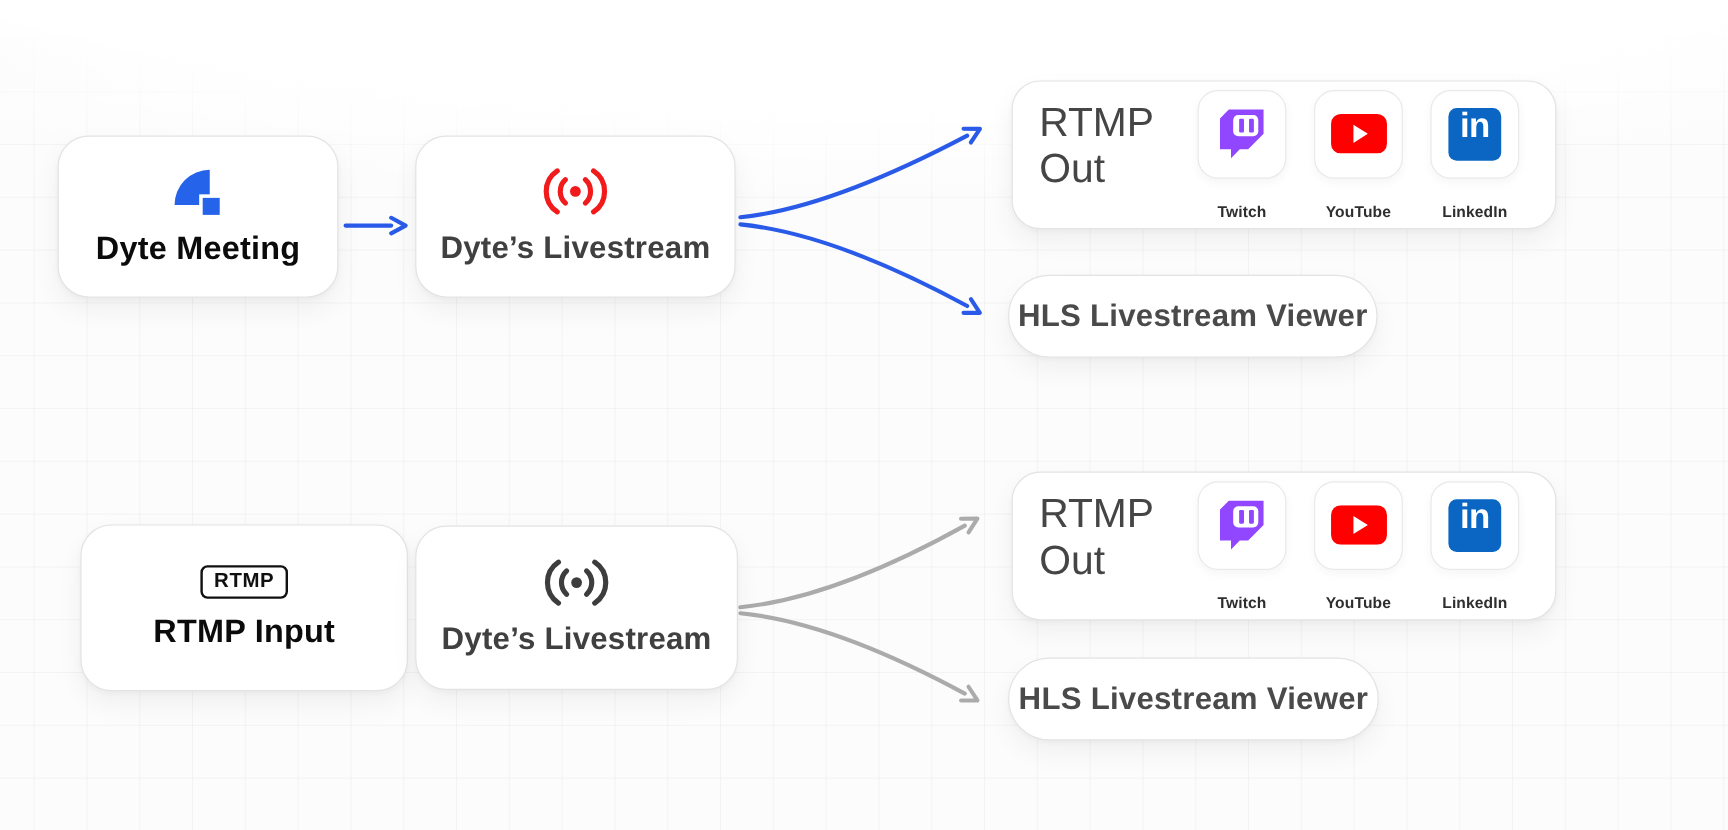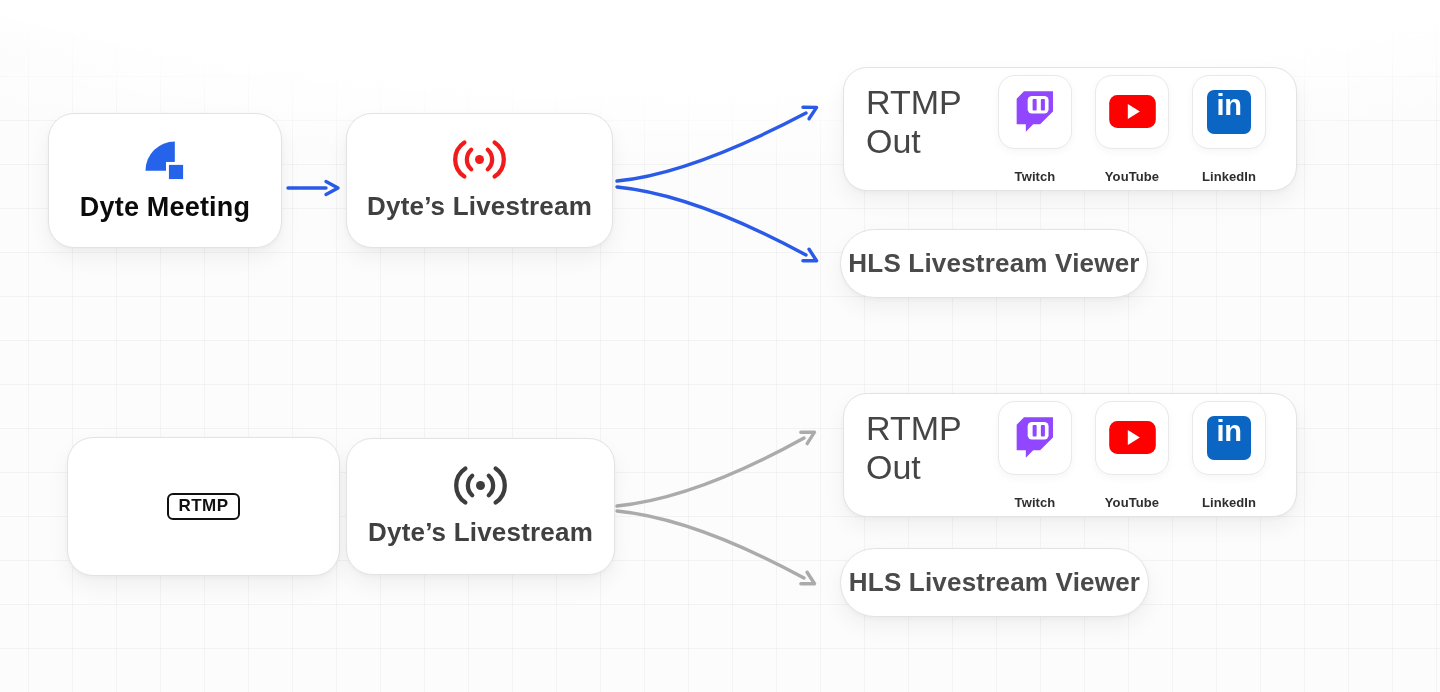--- a/index.html
+++ b/index.html
@@ -197,20 +197,21 @@
       </div>
     </div>
   </div>
 
   <div class="node pill pill-top">
     <div class="node-title-gray">HLS Livestream Viewer</div>
   </div>
 
   <div class="node box-rtmp-input">
     <span class="rtmp-badge">RTMP</span>
+    <div class="node-title-dark">RTMP Input</div>
   </div>
 
   <div class="node box-live-bottom">
     <svg width="61" height="41" viewBox="0 0 62 42">
       <g stroke="#3d3d3d" stroke-width="4.4" fill="none" stroke-linecap="round">
         <path d="M22.5,11 A13.5,13.5 0 0 0 22.5,31"></path>
         <path d="M15.5,3.5 A21,21 0 0 0 15.5,38.5"></path>
         <path d="M39.5,11 A13.5,13.5 0 0 1 39.5,31"></path>
         <path d="M46.5,3.5 A21,21 0 0 1 46.5,38.5"></path>
       </g>

